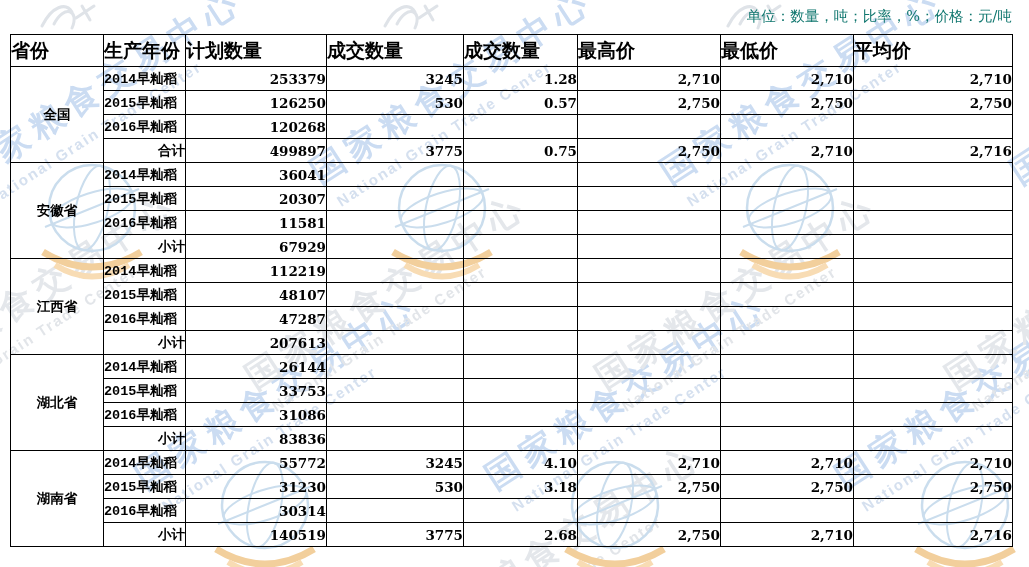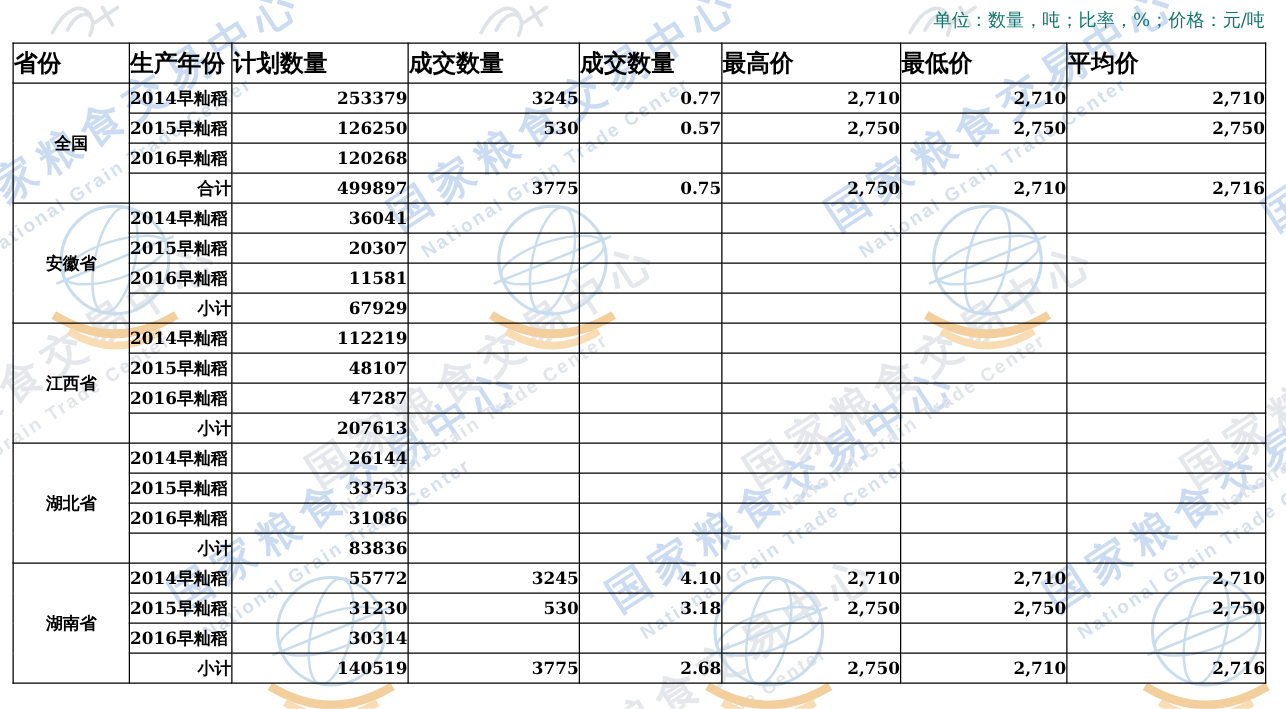--- a/index.html
+++ b/index.html
@@ -25,21 +25,21 @@
     width:1002px;border-collapse:collapse;table-layout:fixed;
     background:transparent;
   }
   table.report th, table.report td{
     border:1px solid #000;padding:0;color:#000;
     white-space:nowrap;overflow:hidden;font-weight:bold;
   }
   table.report thead th{height:31px;font-size:19px;text-align:left;}
   table.report tbody td{height:23px;font-size:13.5px;}
   td.province{text-align:center;font-size:14px;}
-  td.year{text-align:left;padding-left:2px;}
+  td.year{text-align:left;padding-left:2px;font-family:Liberation Mono, monospace;}
   td.year.total{text-align:right;padding-left:0;}
   td.num{text-align:right;padding-right:5px;}
 </style>
 </head>
 <body>
 
 <svg class="watermark" width="1029" height="567" viewBox="0 0 1029 567" aria-hidden="true">
   <defs>
     <g id="wm-text-blue">
       <g transform="rotate(-33)">
@@ -119,21 +119,21 @@
         <th>最低价</th>
         <th>平均价</th>
       </tr>
   </thead>
   <tbody>
       <tr>
         <td class="province" rowspan="4">全国</td>
         <td class="year">2014早籼稻</td>
         <td class="num">253379</td>
         <td class="num">3245</td>
-        <td class="num">0.77</td>
+        <td class="num">1.28</td>
         <td class="num">2,710</td>
         <td class="num">2,710</td>
         <td class="num">2,710</td>
       </tr>
       <tr>
         <td class="year">2015早籼稻</td>
         <td class="num">126250</td>
         <td class="num">530</td>
         <td class="num">0.57</td>
         <td class="num">2,750</td>

